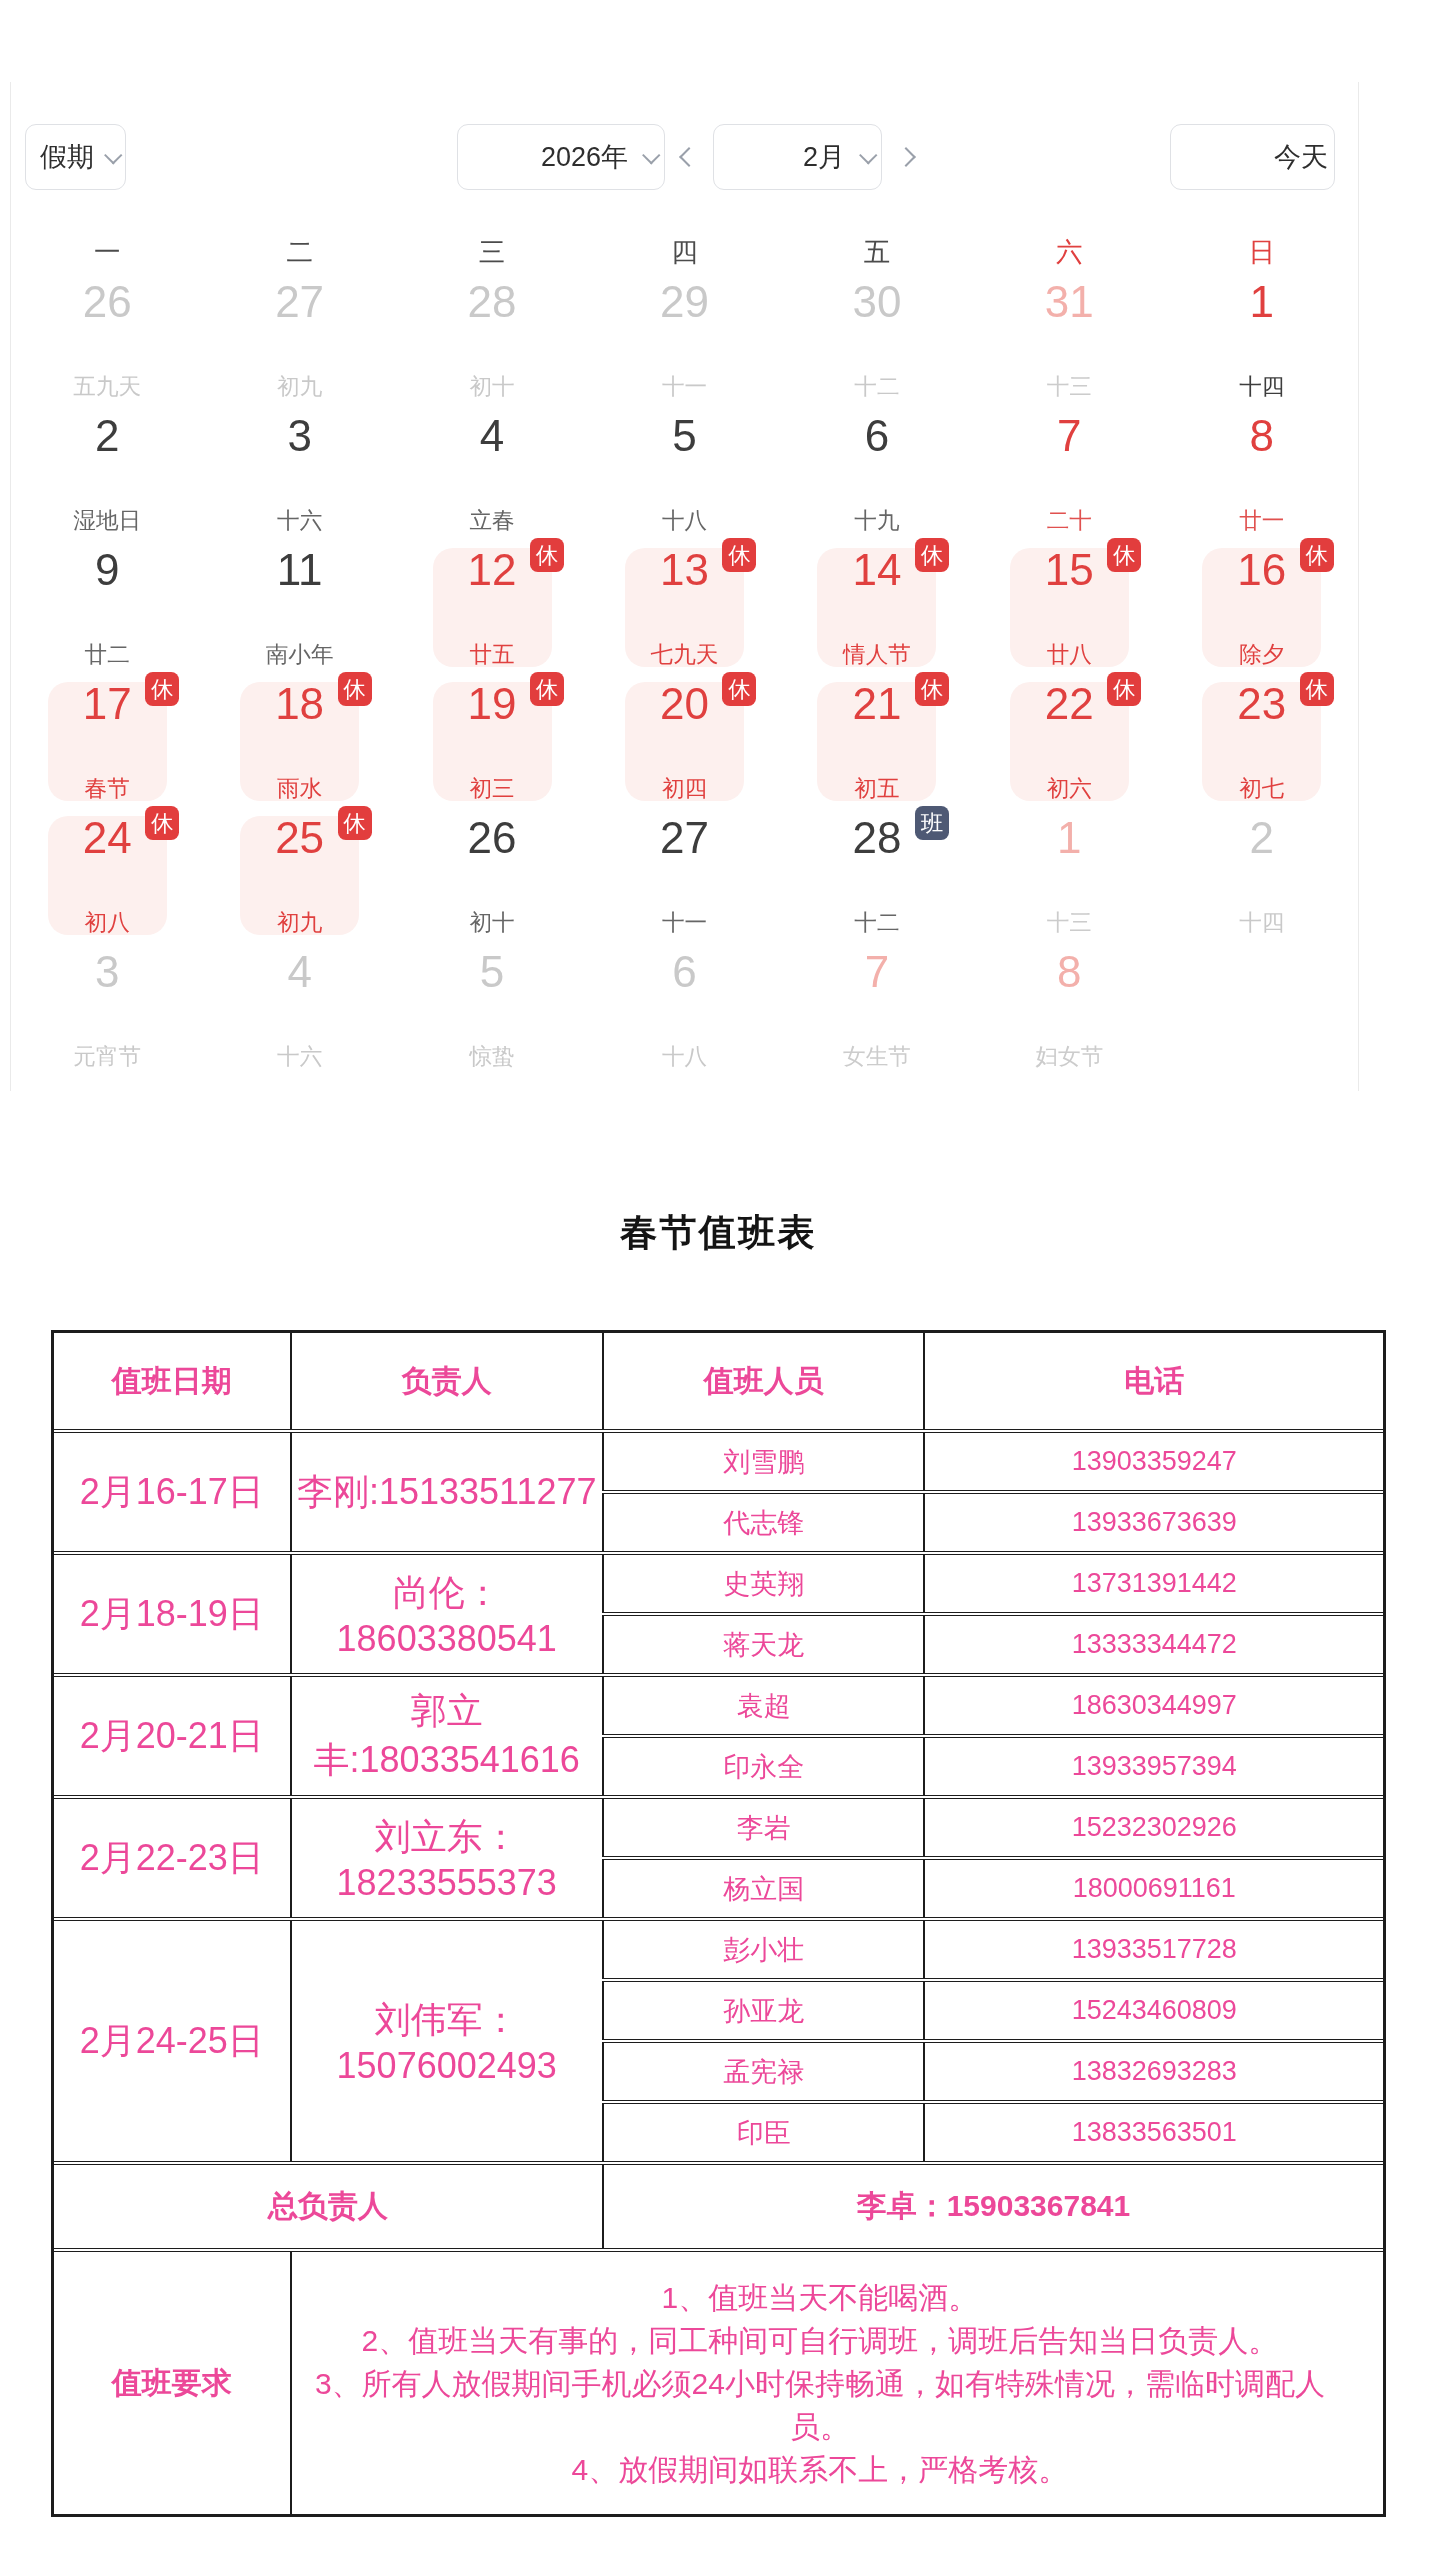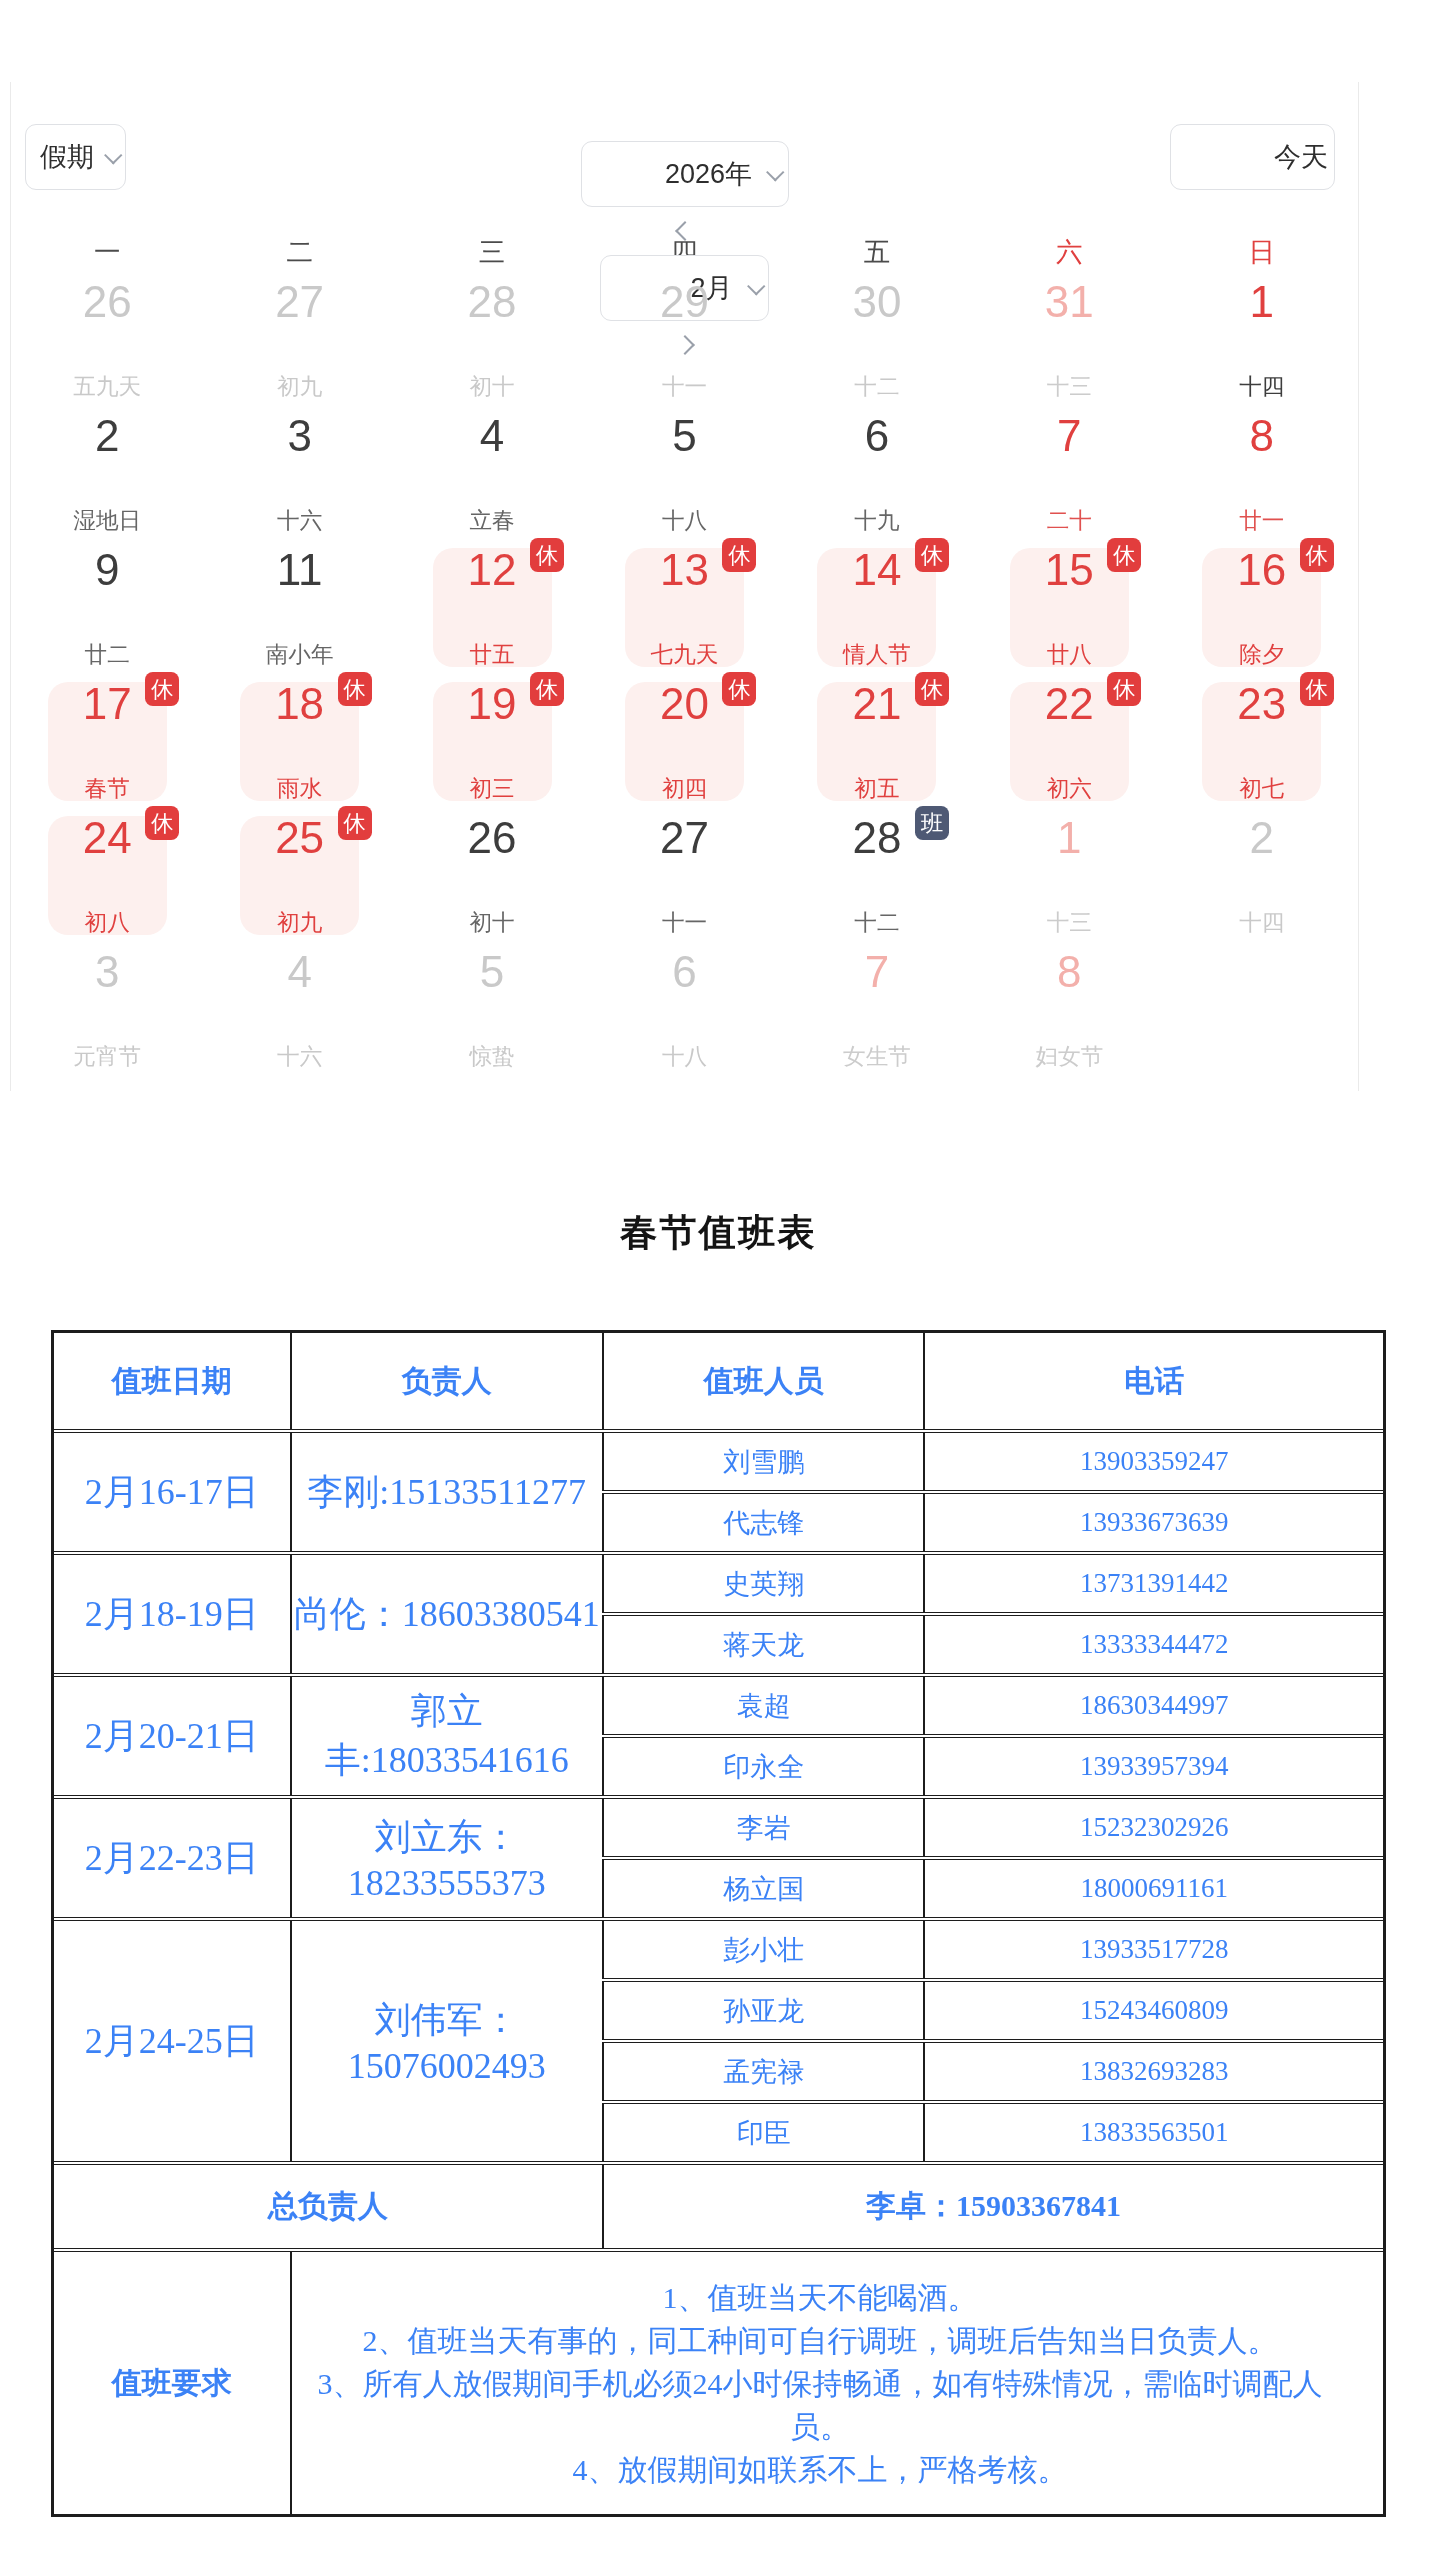--- a/index.html
+++ b/index.html
@@ -15,22 +15,22 @@
     box-sizing:border-box;background:#fff;
   }
   .toolbar{position:relative;margin-top:42px;height:66px;}
   .btn{
     box-sizing:border-box;height:66px;background:#fff;border:0.8px solid #dfe1e5;
     border-radius:11px;display:flex;align-items:center;justify-content:flex-end;
     font-size:27px;color:#2e2e2e;gap:17px;cursor:pointer;
     font-family:"Liberation Sans", sans-serif;
   }
   .btn-filter{position:absolute;left:14px;top:0;width:101px;gap:12.5px;}
-  .center-group{position:absolute;left:50%;top:17px;transform:translateX(-50%);
-    display:flex;align-items:center;gap:17px;flex-direction:column;}
+  .center-group{position:absolute;left:50%;top:0;transform:translateX(-50%);
+    display:flex;align-items:center;gap:17px;}
   .btn-year{width:208px;}
   .btn-month{width:169px;}
   .btn-today{position:absolute;right:23px;top:0;width:165px;}
   .chev{display:inline-block;box-sizing:border-box;}
   .chev-down{width:12.5px;height:12.5px;border-right:2.3px solid #9aa0aa;border-bottom:2.3px solid #9aa0aa;
     transform:rotate(45deg) translate(-1.6px,-1.6px);}
   .chev-left{width:14px;height:14px;border-left:2.3px solid #9aa0aa;border-bottom:2.3px solid #9aa0aa;
     transform:rotate(45deg);}
   .chev-right{width:14px;height:14px;border-right:2.3px solid #9aa0aa;border-top:2.3px solid #9aa0aa;
     transform:rotate(45deg);}
@@ -68,21 +68,21 @@
   .table-title{
     position:absolute;left:51px;top:1208px;width:1335px;margin:0;text-align:center;
     font-family:"Liberation Serif", serif;font-size:37px;font-weight:bold;color:#141414;
     letter-spacing:2.3px;
   }
   .table-wrap{
     position:absolute;left:51px;top:1330px;width:1335px;
     border:3.1px solid #1c1c1c;box-sizing:border-box;background:#fff;
   }
   table.duty{width:100%;border-collapse:collapse;table-layout:fixed;
-    font-family:Liberation Serif, serif;color:#3b82f6;}
+    font-family:Liberation Sans, sans-serif;color:#ec4899;}
   table.duty th,table.duty td{
     border-left:2.3px solid #1c1c1c;border-top:4.7px double #1c1c1c;
     text-align:center;vertical-align:middle;padding:0;
   }
   table.duty .edge-l{border-left:none;}
   table.duty thead th{border-top:none;font-size:30px;font-weight:bold;}
   thead tr{height:98px;}
   tr.row-person{height:61px;}
   tr.row-chief{height:87px;}
   tr.row-req{height:264px;}

